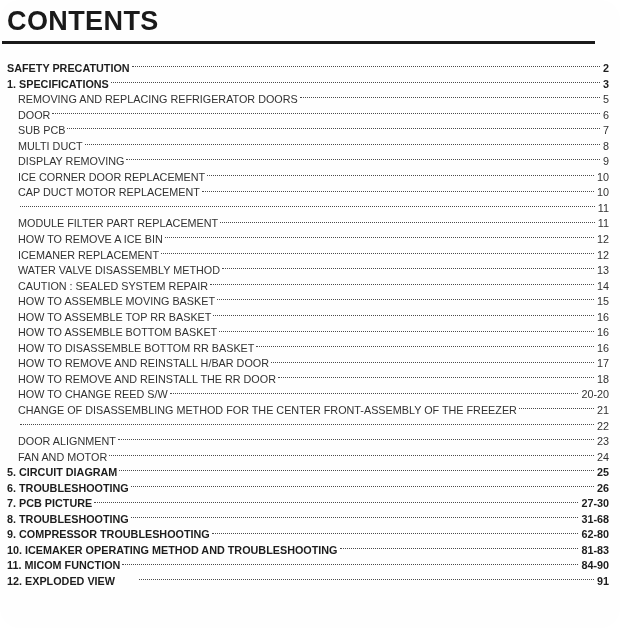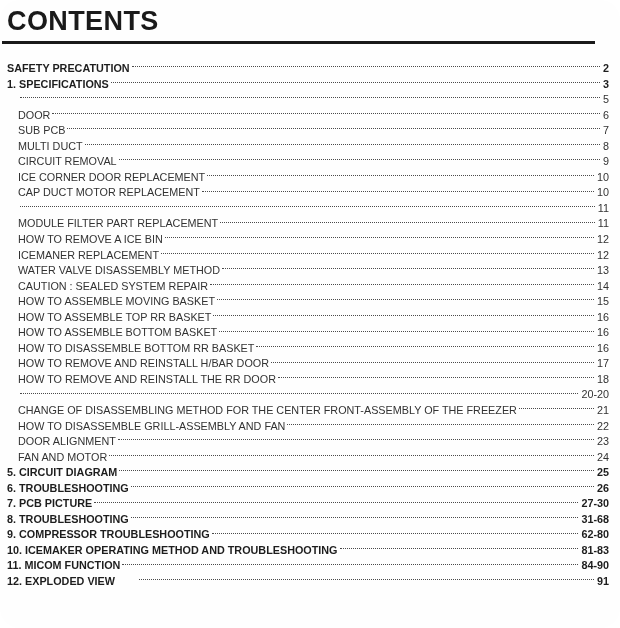--- a/index.html
+++ b/index.html
@@ -67,40 +67,41 @@
         <span class="label">SAFETY PRECATUTION</span>
         <span class="leader"></span>
         <span class="pagenum">2</span>
       </div>
       <div class="row b">
         <span class="label">1. SPECIFICATIONS</span>
         <span class="leader"></span>
         <span class="pagenum">3</span>
       </div>
       <div class="row sub">
+        <span class="label">REMOVING AND REPLACING REFRIGERATOR DOORS</span>
         <span class="leader"></span>
         <span class="pagenum">5</span>
       </div>
       <div class="row sub">
         <span class="label">DOOR</span>
         <span class="leader"></span>
         <span class="pagenum">6</span>
       </div>
       <div class="row sub">
         <span class="label">SUB PCB</span>
         <span class="leader"></span>
         <span class="pagenum">7</span>
       </div>
       <div class="row sub">
         <span class="label">MULTI DUCT</span>
         <span class="leader"></span>
         <span class="pagenum">8</span>
       </div>
       <div class="row sub">
-        <span class="label">CIRCUIT REMOVAL</span>
+        <span class="label">DISPLAY REMOVING</span>
         <span class="leader"></span>
         <span class="pagenum">9</span>
       </div>
       <div class="row sub">
         <span class="label">ICE CORNER DOOR REPLACEMENT</span>
         <span class="leader"></span>
         <span class="pagenum">10</span>
       </div>
       <div class="row sub">
         <span class="label">CAP DUCT MOTOR REPLACEMENT</span>
@@ -160,30 +161,30 @@
         <span class="label">HOW TO REMOVE AND REINSTALL H/BAR DOOR</span>
         <span class="leader"></span>
         <span class="pagenum">17</span>
       </div>
       <div class="row sub">
         <span class="label">HOW TO REMOVE AND REINSTALL THE RR DOOR</span>
         <span class="leader"></span>
         <span class="pagenum">18</span>
       </div>
       <div class="row sub">
+        <span class="label">HOW TO CHANGE REED S/W</span>
         <span class="leader"></span>
         <span class="pagenum">20-20</span>
       </div>
       <div class="row sub">
         <span class="label">CHANGE OF DISASSEMBLING METHOD FOR THE CENTER FRONT-ASSEMBLY OF THE FREEZER</span>
         <span class="leader"></span>
         <span class="pagenum">21</span>
       </div>
       <div class="row sub">
-        <span class="label">HOW TO DISASSEMBLE GRILL-ASSEMBLY AND FAN</span>
         <span class="leader"></span>
         <span class="pagenum">22</span>
       </div>
       <div class="row sub">
         <span class="label">DOOR ALIGNMENT</span>
         <span class="leader"></span>
         <span class="pagenum">23</span>
       </div>
       <div class="row sub">
         <span class="label">FAN AND MOTOR</span>

